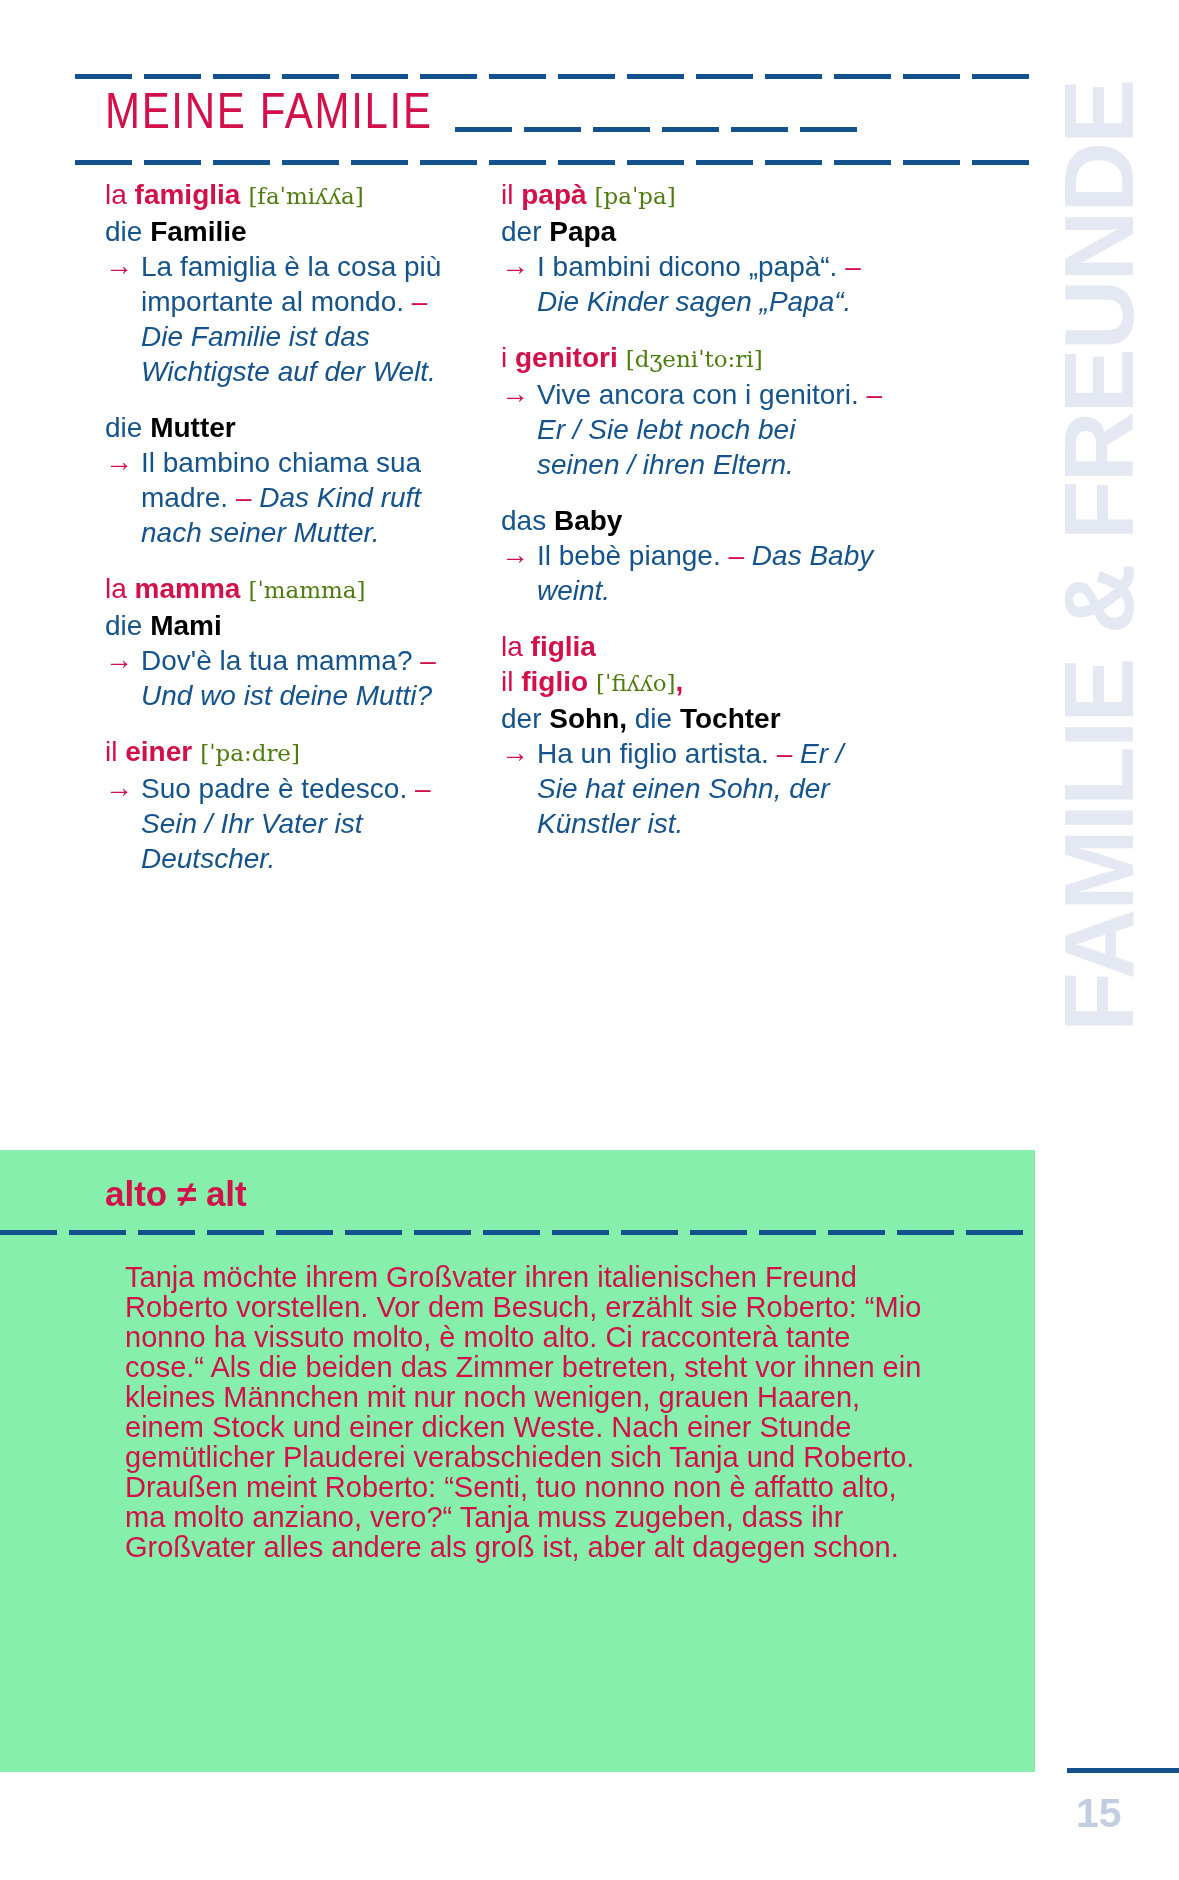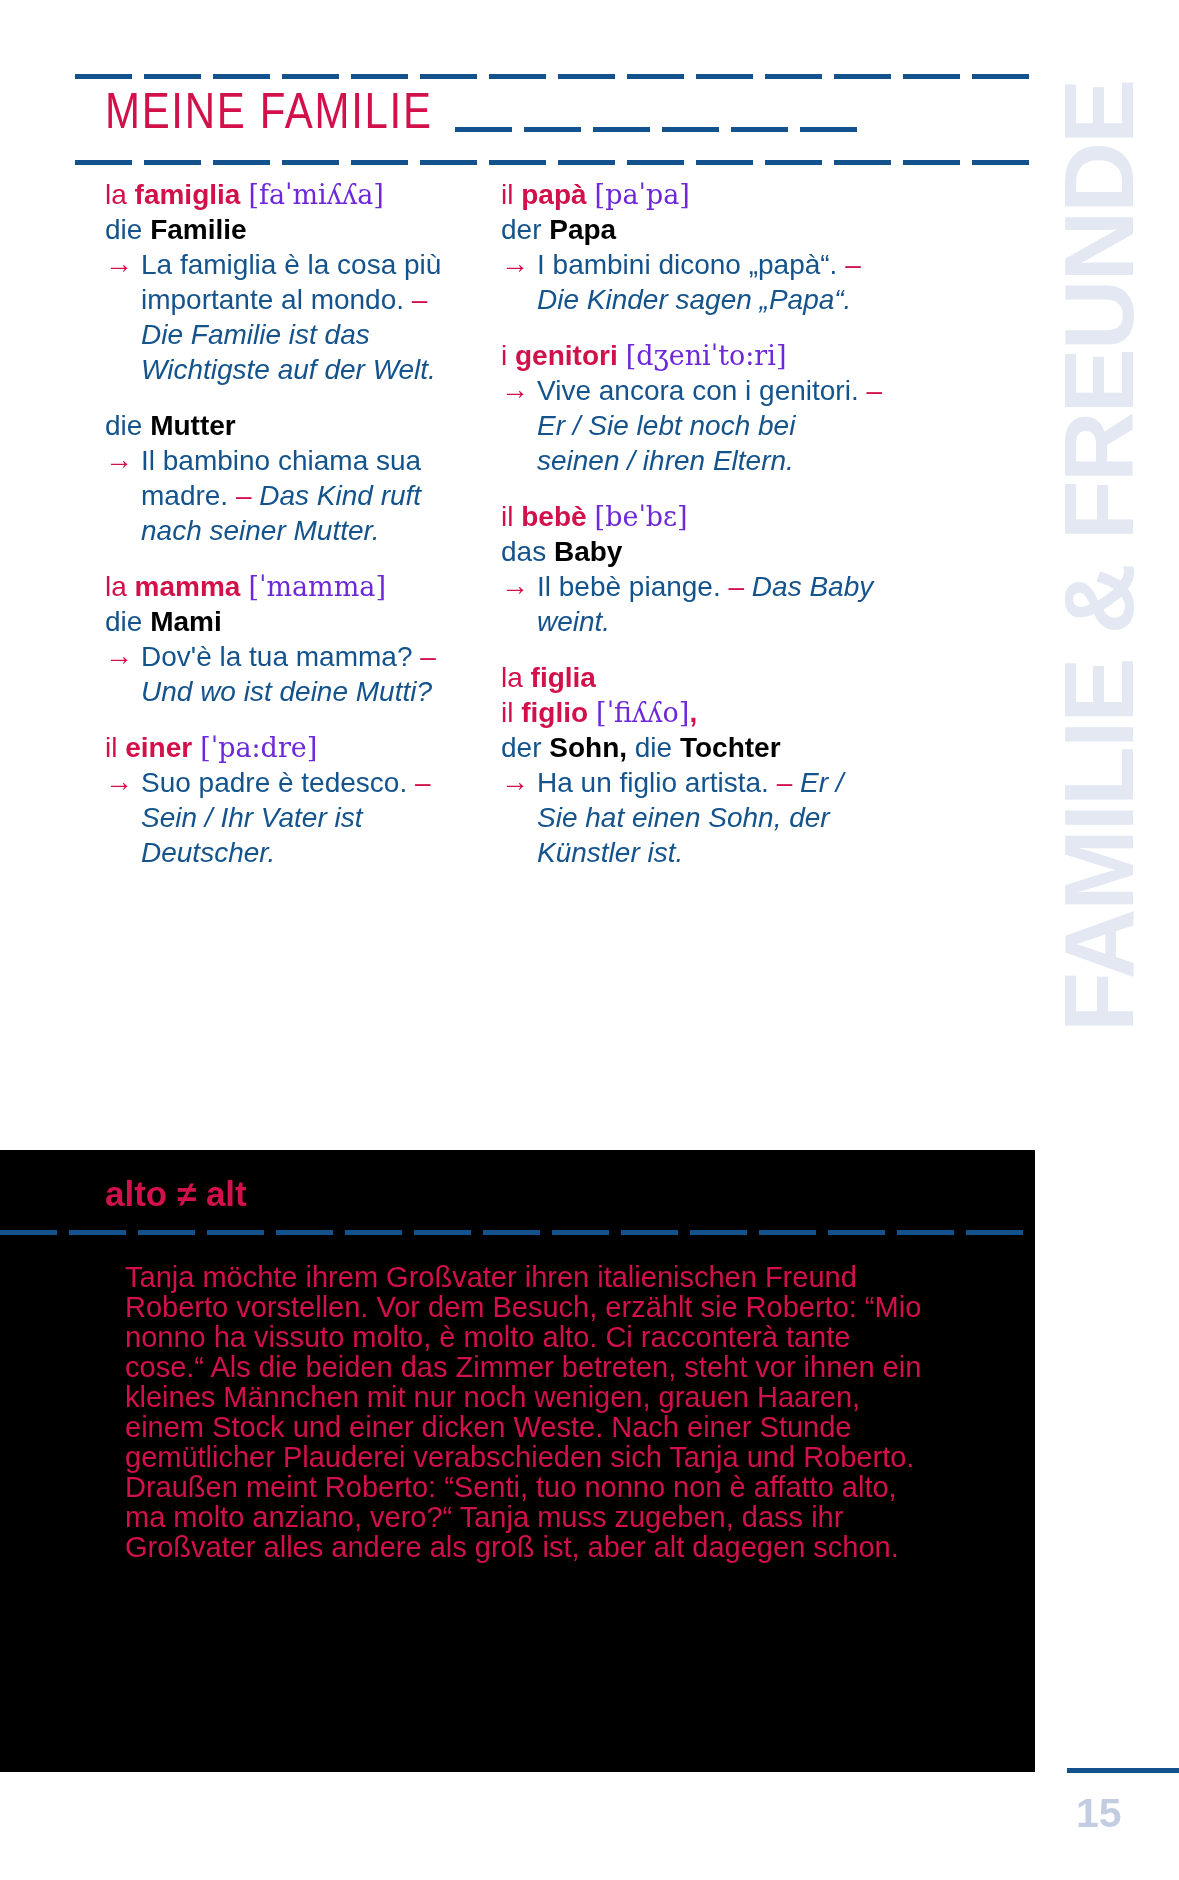--- a/index.html
+++ b/index.html
@@ -16,34 +16,34 @@
     font-size:50px;font-weight:400;color:#d2104a;letter-spacing:2px;
     transform:scaleX(0.84);transform-origin:0 0;white-space:nowrap;
   }
   .columns{position:absolute;left:105px;top:177px;display:flex;}
   .col-left{width:362px;margin-right:34px;}
   .col-right{width:382px;}
   .entry{margin-bottom:21px;font-size:28px;line-height:35px;}
   .term-line{white-space:nowrap;}
   .art{color:#d2104a;}
   .word{color:#d2104a;font-weight:700;}
-  .ipa{font-family:"DejaVu Serif", serif;color:#6d28d9;margin-left:8px;font-size:27px;}
+  .ipa{font-family:"DejaVu Serif", serif;color:#4d7c0f;margin-left:8px;font-size:23px;}
   .de-art{color:#14538c;}
   .de-noun{color:#000000;font-weight:700;}
   .example{position:relative;padding-left:36px;color:#14538c;}
   .arrow{position:absolute;left:0;top:-1px;color:#d2104a;}
   .ex-dash{color:#d2104a;}
   .ex-de{font-style:italic;}
   .banner{
     position:absolute;left:1046px;top:1032px;
     transform:rotate(-90deg);transform-origin:0 0;
     white-space:nowrap;font-size:98px;font-weight:700;
     letter-spacing:-2px;color:#e3e8f2;line-height:1.1;
   }
-  .infobox{position:absolute;left:0;top:1150px;width:1035px;height:622px;background:#000000;}
+  .infobox{position:absolute;left:0;top:1150px;width:1035px;height:622px;background:#86efac;}
   .infobox-heading{position:absolute;left:105px;top:24px;font-size:35px;font-weight:700;color:#d2104a;}
   .infobox-dashes{position:absolute;left:0;top:80px;width:1035px;}
   .infobox-body{position:absolute;left:105px;top:112px;width:800px;font-size:29px;line-height:30px;color:#d2104a;margin-left:20px;}
   .footer-rule{position:absolute;left:1067px;top:1768px;width:112px;height:5px;background:#14528e;}
   .page-number{position:absolute;left:1076px;top:1790px;font-size:41px;font-weight:700;color:#c3cde2;}
 </style>
 </head>
 <body>
 
 <div class="page">
@@ -91,21 +91,20 @@
         <div><span class="de-art">der</span> <span class="de-noun">Papa</span></div>
         <div class="example"><span class="arrow">→</span><span class="ex-it">I bambini dicono „papà“.</span> <span class="ex-dash">–</span> <span class="ex-de">Die Kinder sagen „Papa“.</span></div>
       </div>
 
       <div class="entry">
         <div class="term-line"><span class="art">i</span> <span class="word">genitori</span><span class="ipa">[dʒeniˈto:ri]</span></div>
         <div class="example"><span class="arrow">→</span><span class="ex-it">Vive ancora con i genitori.</span> <span class="ex-dash">–</span> <span class="ex-de">Er / Sie lebt noch bei seinen / ihren Eltern.</span></div>
       </div>
 
       <div class="entry">
-        <div class="term-line"><span class="art">il</span> <span class="word">bebè</span><span class="ipa">[beˈbɛ]</span></div>
         <div><span class="de-art">das</span> <span class="de-noun">Baby</span></div>
         <div class="example"><span class="arrow">→</span><span class="ex-it">Il bebè piange.</span> <span class="ex-dash">–</span> <span class="ex-de">Das Baby weint.</span></div>
       </div>
 
       <div class="entry">
         <div class="term-line"><span class="art">la</span> <span class="word">figlia</span></div>
         <div class="term-line"><span class="art">il</span> <span class="word">figlio</span><span class="ipa">[ˈfiʎʎo]</span><span class="word">,</span></div>
         <div><span class="de-art">der</span> <span class="de-noun">Sohn,</span> <span class="de-art">die</span> <span class="de-noun">Tochter</span></div>
         <div class="example"><span class="arrow">→</span><span class="ex-it">Ha un figlio artista.</span> <span class="ex-dash">–</span> <span class="ex-de">Er / Sie hat einen Sohn, der Künstler ist.</span></div>
       </div>

